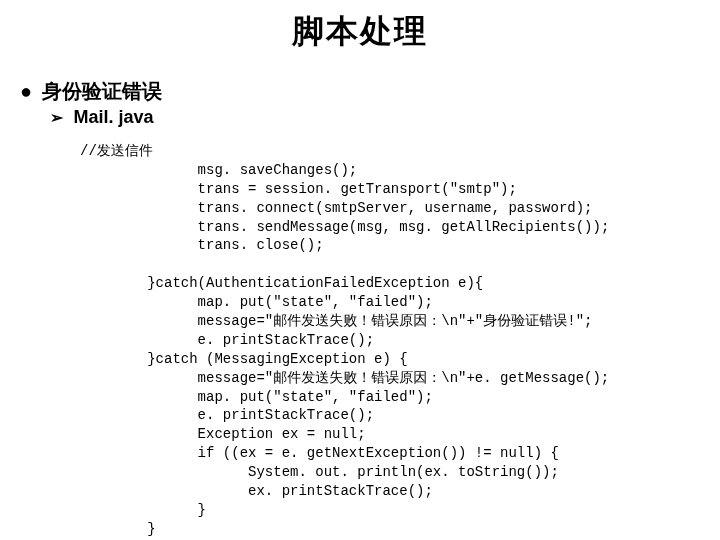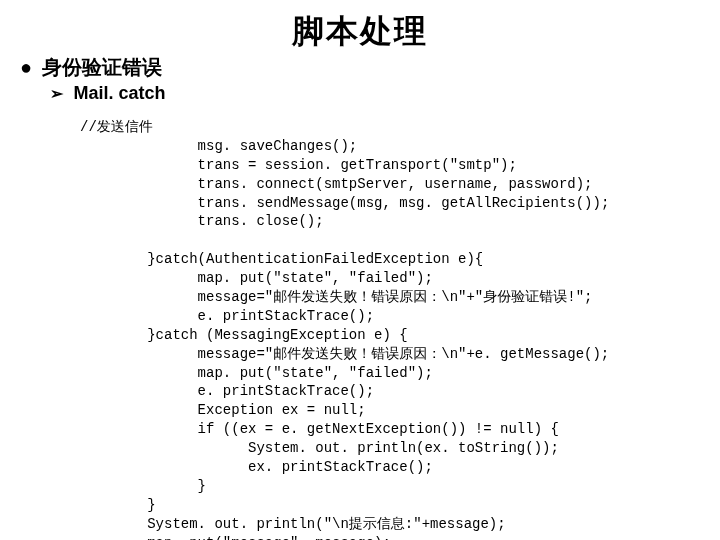--- a/index.html
+++ b/index.html
@@ -13,21 +13,21 @@
     box-sizing: border-box;
   }
   .page {
     padding: 10px 20px 0 20px;
   }
   .title {
     text-align: center;
     font-family: Liberation Mono, monospace;
     font-weight: bold;
     font-size: 32px;
-    margin-bottom: 0;
+    margin-bottom: 24px;
     letter-spacing: 2px;
   }
   .bullet-line {
     display: flex;
     align-items: center;
     font-family: "SimHei", "Heiti SC", sans-serif;
     font-weight: bold;
     font-size: 20px;
     margin-left: 0px;
   }
@@ -63,21 +63,21 @@
 <div class="page">
   <div class="title">脚本处理</div>
 
   <div class="bullet-line">
     <span class="bullet-dot">●</span>
     <span>身份验证错误</span>
   </div>
 
   <div class="sub-line">
     <span class="arrow">➢</span>
-    <span>Mail. catch</span>
+    <span>Mail. java</span>
   </div>
 
   <div class="code">//发送信件
               msg. saveChanges();
               trans = session. getTransport("smtp");
               trans. connect(smtpServer, username, password);
               trans. sendMessage(msg, msg. getAllRecipients());
               trans. close();
 
         }catch(AuthenticationFailedException e){

